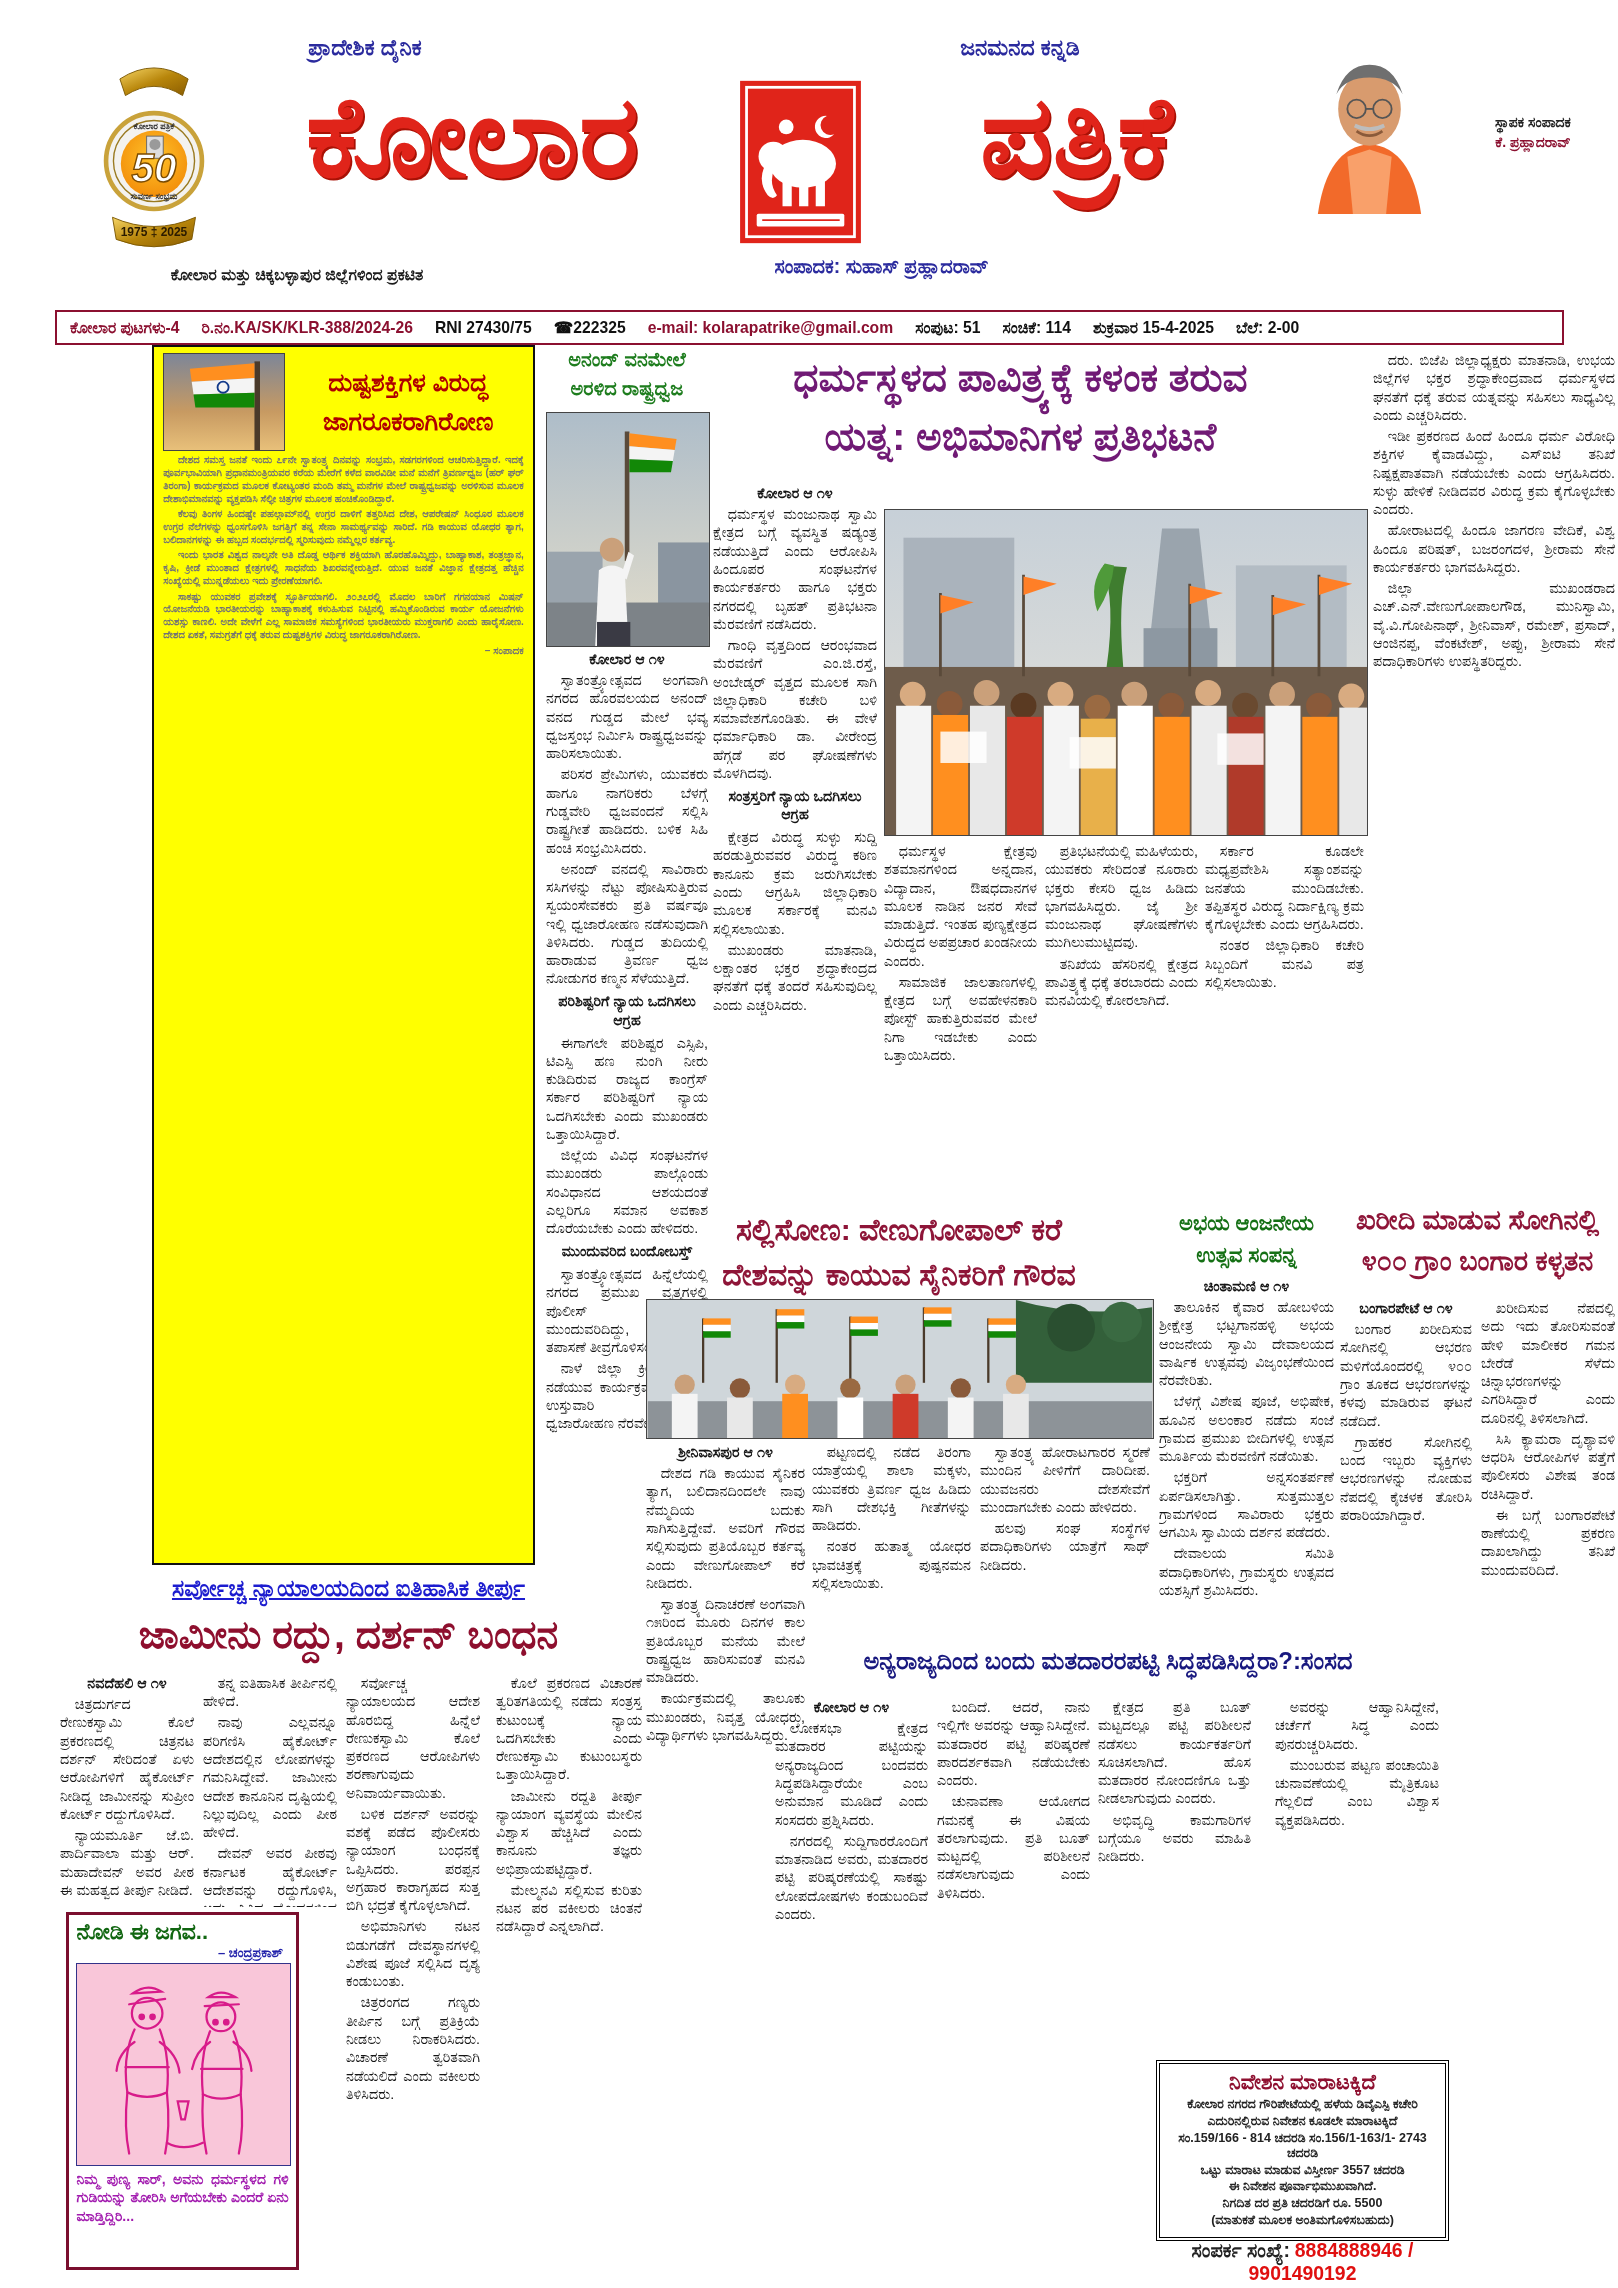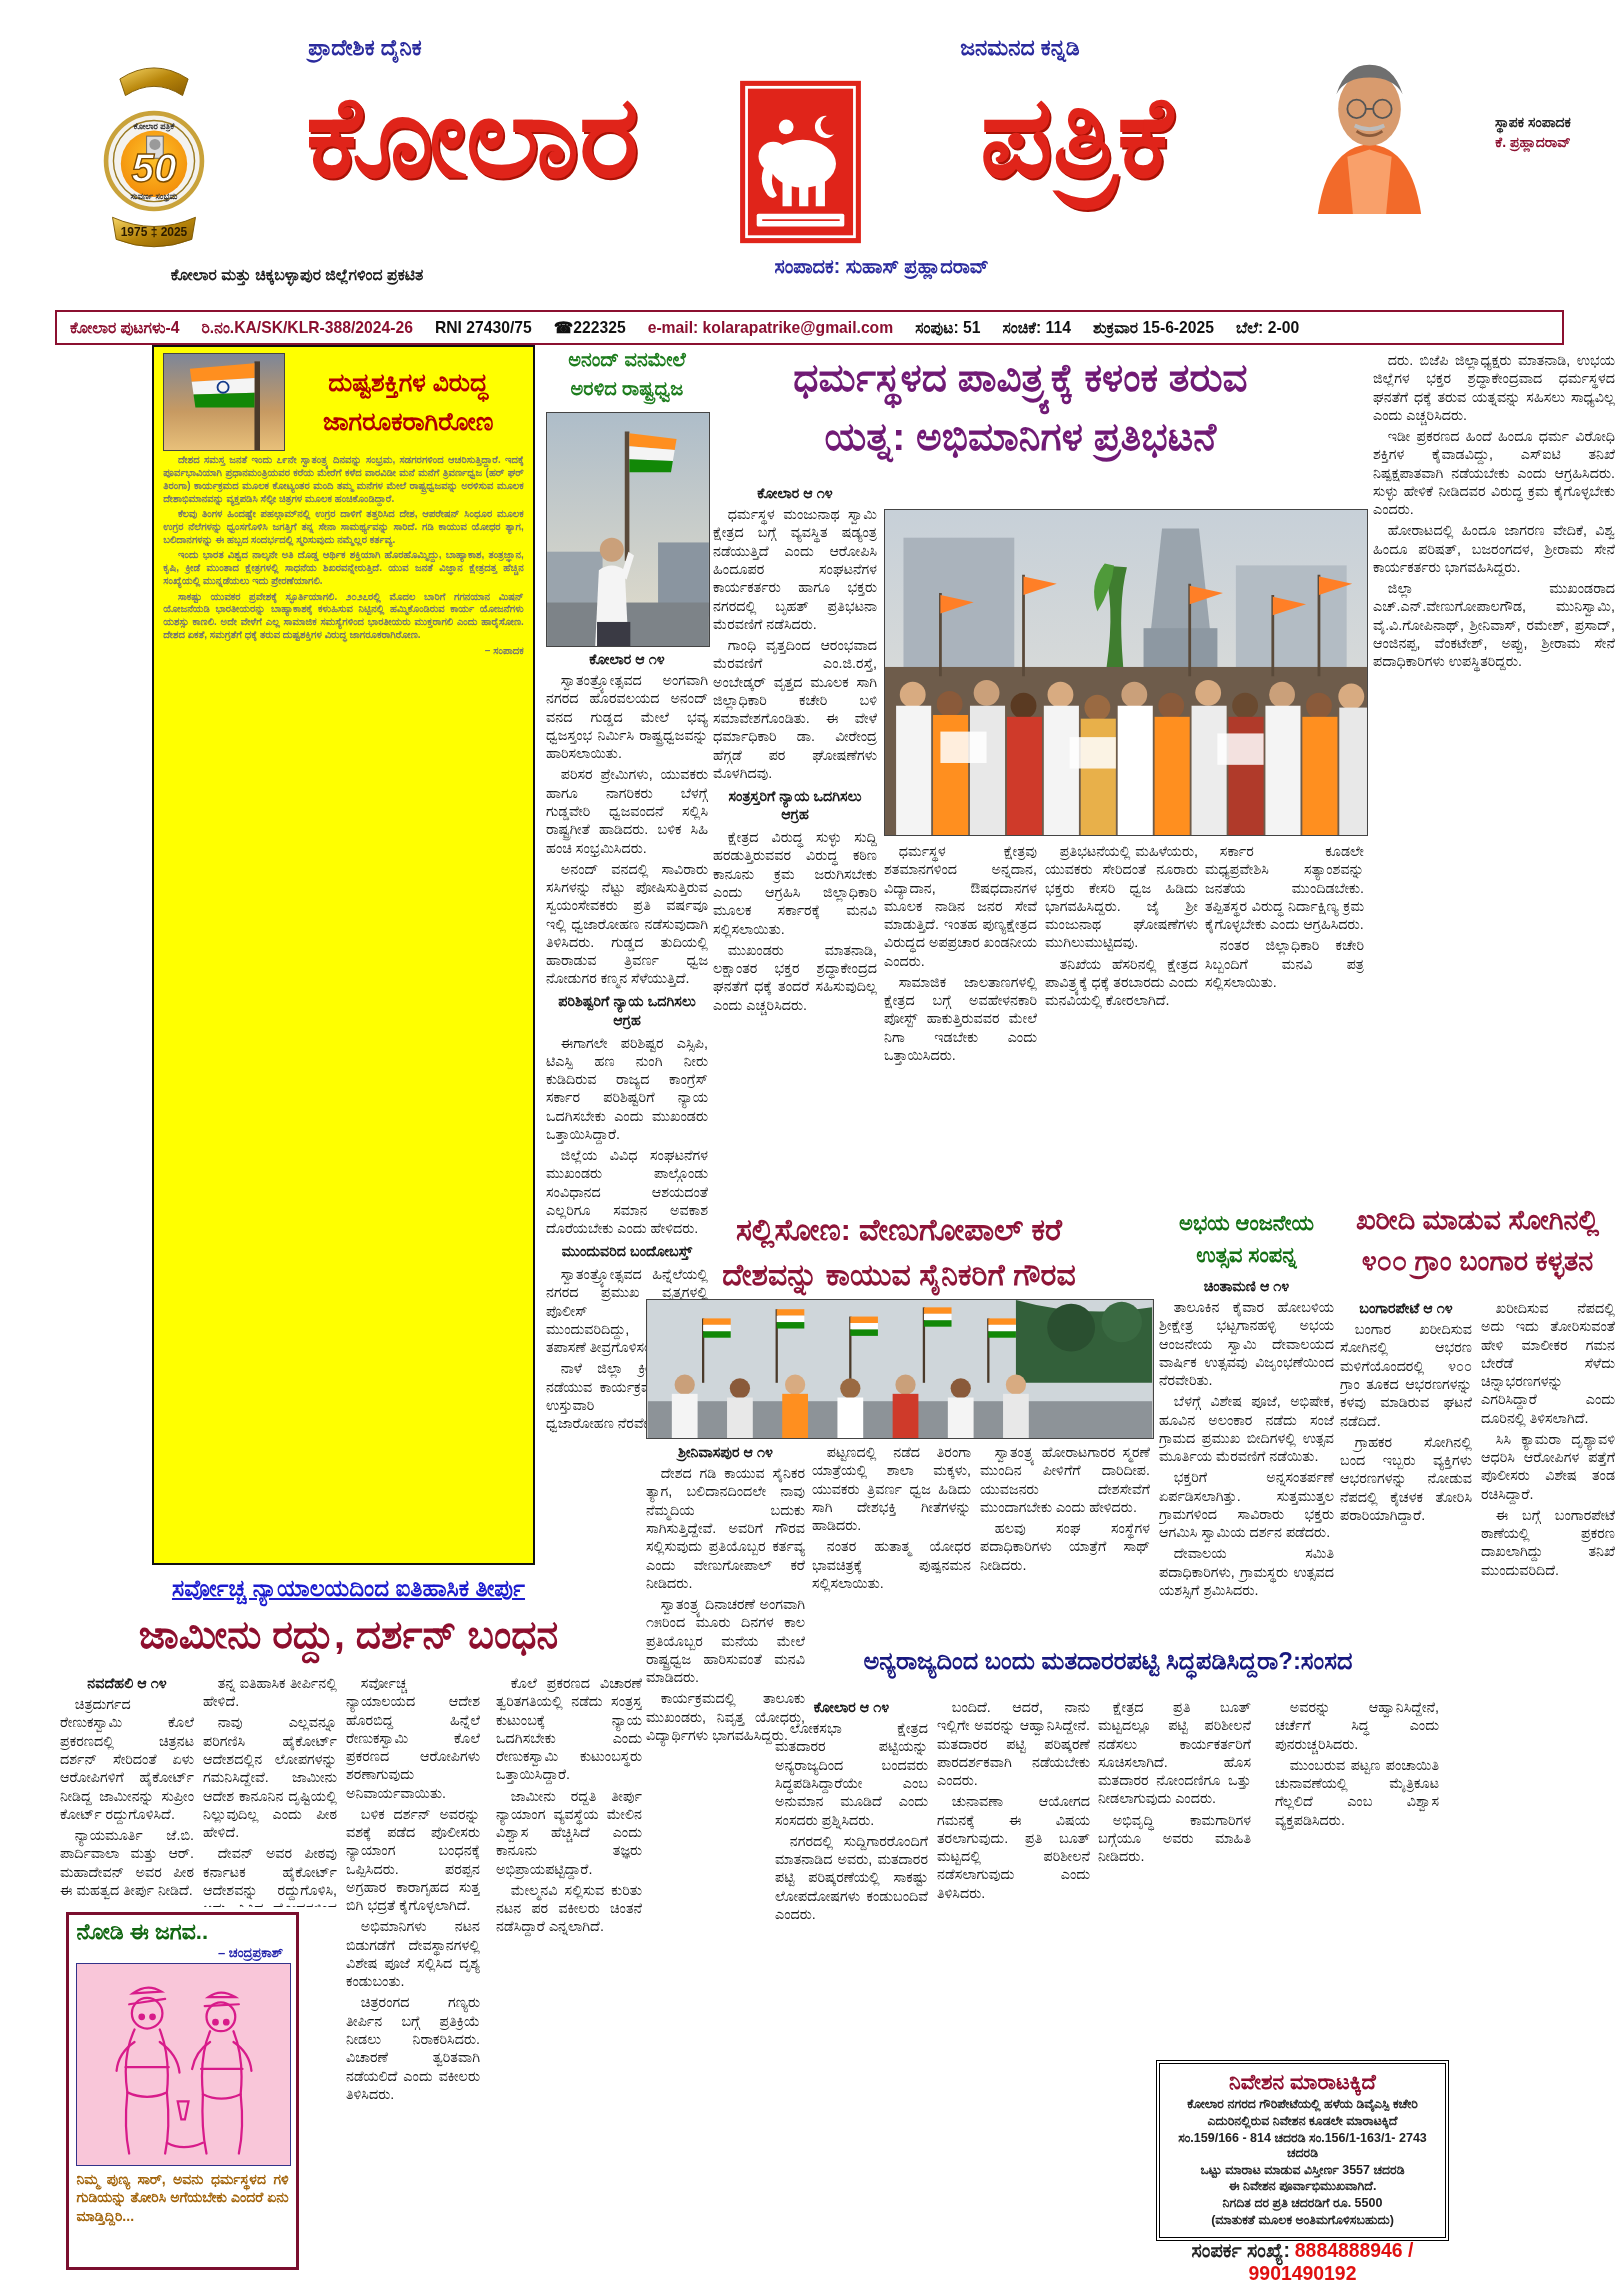--- a/index.html
+++ b/index.html
@@ -37,21 +37,21 @@
   .ybox-head{display:flex;gap:7.4px;align-items:center;margin-bottom:3.7px;}
   .ybox-title{flex:1;color:#b00000;font-size:25px;font-weight:bold;text-align:center;line-height:1.55;}
   
   .photo{border:0.9px solid #444;overflow:hidden;background:#ccc;}
   .photo svg{display:block;width:100%;height:100%;}
   
   .cartoon{border:3.7px solid #7a0f2e;background:#fff;box-sizing:border-box;padding:3.7px 7.4px;}
   .cartoon-title{color:#116611;font-size:22px;font-weight:bold;}
   .cartoon-by{color:#2222aa;font-size:13px;font-weight:bold;text-align:right;margin:0 5.5px 2.8px 0;}
   .cartoon-panel{border:1.8px solid #33338a;background:#f9c6d9;}
-  .cartoon-cap{font-size:14px;color:#a16207;font-weight:600;text-align:justify;line-height:1.3;margin-top:3.7px;}
+  .cartoon-cap{font-size:14px;color:#a21caf;font-weight:600;text-align:justify;line-height:1.3;margin-top:3.7px;}
   
   .adbox{border:4.6px double #000;box-sizing:border-box;padding:5.5px 7.4px;text-align:center;background:#fff;}
   .ad-title{color:#8e1030;font-size:21px;font-weight:bold;margin:0 0 3.7px;}
   .ad-line{font-size:12.5px;font-weight:bold;color:#222;margin:1.8px 0;text-indent:0;}
   .ad-phone{font-size:17.5px;font-weight:bold;color:#222;margin-top:11px;}
   .ad-phone span{color:#e01010;font-size:19.4px;}
   
   .logo svg{display:block;}
 </style>
 </head>
@@ -137,21 +137,21 @@
   <div class="abs editorline" style="left:720px;top:255px;width:323px;">ಸಂಪಾದಕ: ಸುಹಾಸ್ ಪ್ರಹ್ಲಾದರಾವ್</div>
 
   <div class="abs infobar" style="left:55px;top:310px;width:1509px;height:35px;align-items:center;">
     <span class="maroon">ಕೋಲಾರ ಪುಟಗಳು-4</span>
     <span class="maroon">ರಿ.ನಂ.KA/SK/KLR-388/2024-26</span>
     <span class="black">RNI 27430/75</span>
     <span class="black"><span>☎</span><span>222325</span></span>
     <span class="maroon">e-mail: kolarapatrike@gmail.com</span>
     <span class="black">ಸಂಪುಟ: 51</span>
     <span class="black">ಸಂಚಿಕೆ: 114</span>
-    <span class="black">ಶುಕ್ರವಾರ 15-6-2025</span>
+    <span class="black">ಶುಕ್ರವಾರ 15-4-2025</span>
     <span class="black">ಬೆಲೆ: 2-00</span>
   </div>
 
   <div class="abs ybox" style="left:152px;top:345px;width:383px;height:1220px;">
     <div class="ybox-head">
       <div class="photo" style="width:120px;height:96px;flex:0 0 120px;">
         <svg viewBox="0 0 130 104">
           <defs>
               <linearGradient id="sun" x1="0" y1="0" x2="0" y2="1">
             <stop offset="0" stop-color="#7d8698"></stop>

